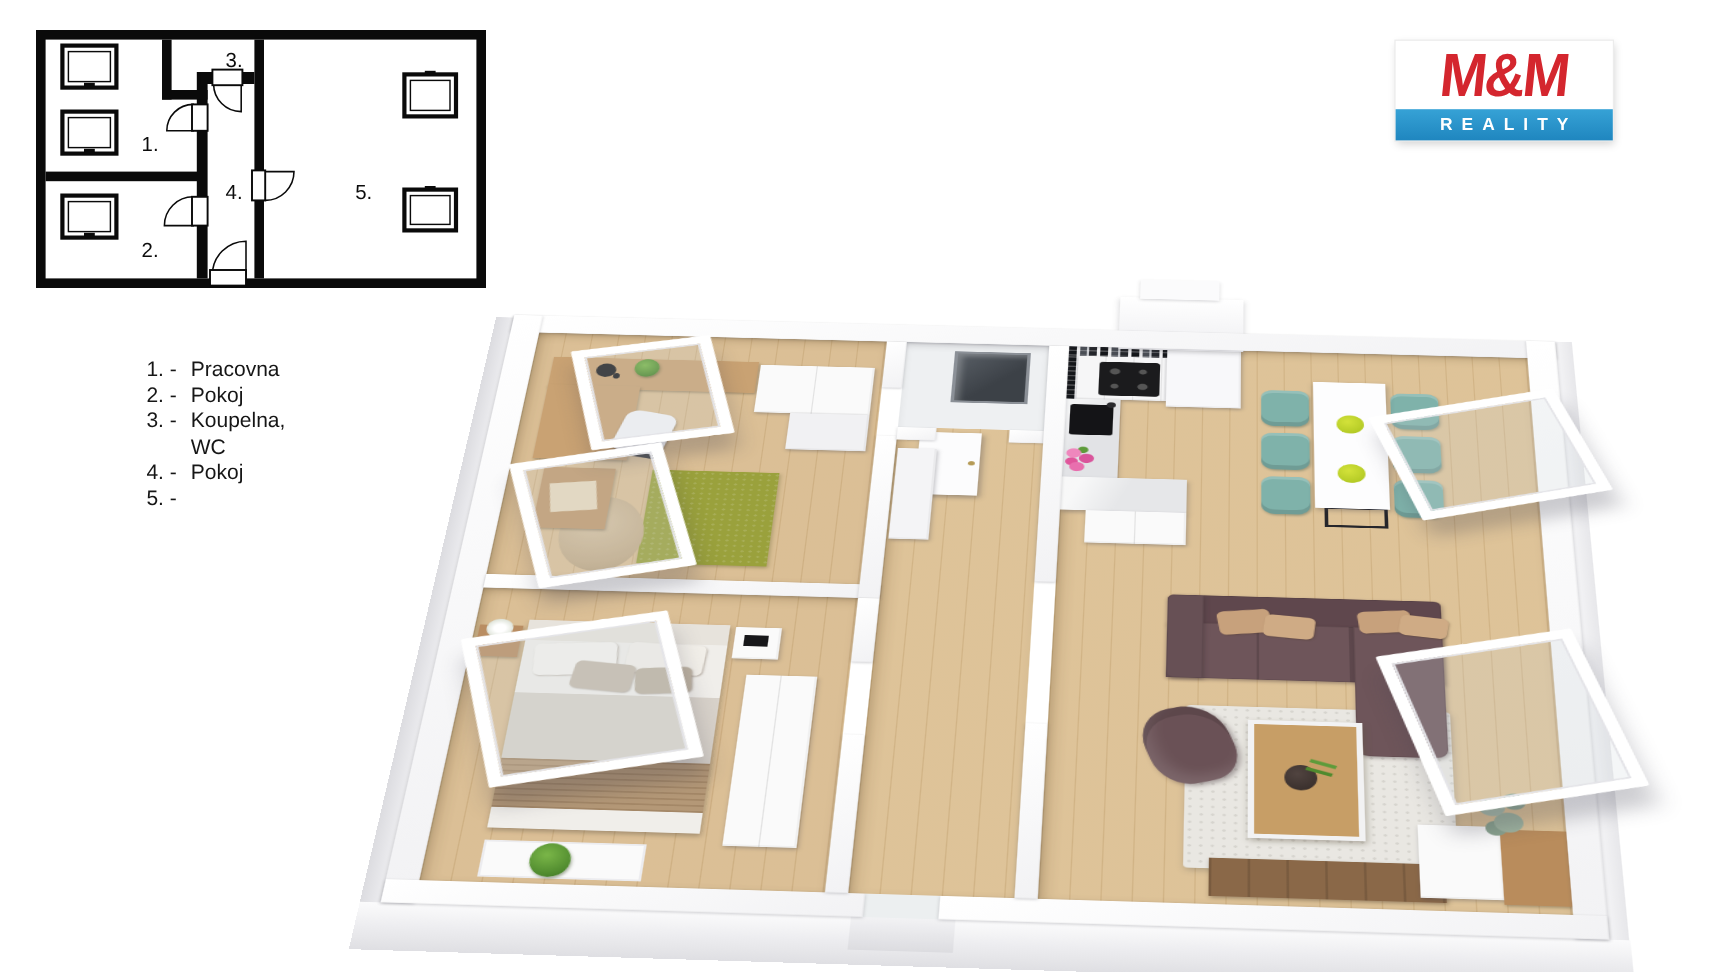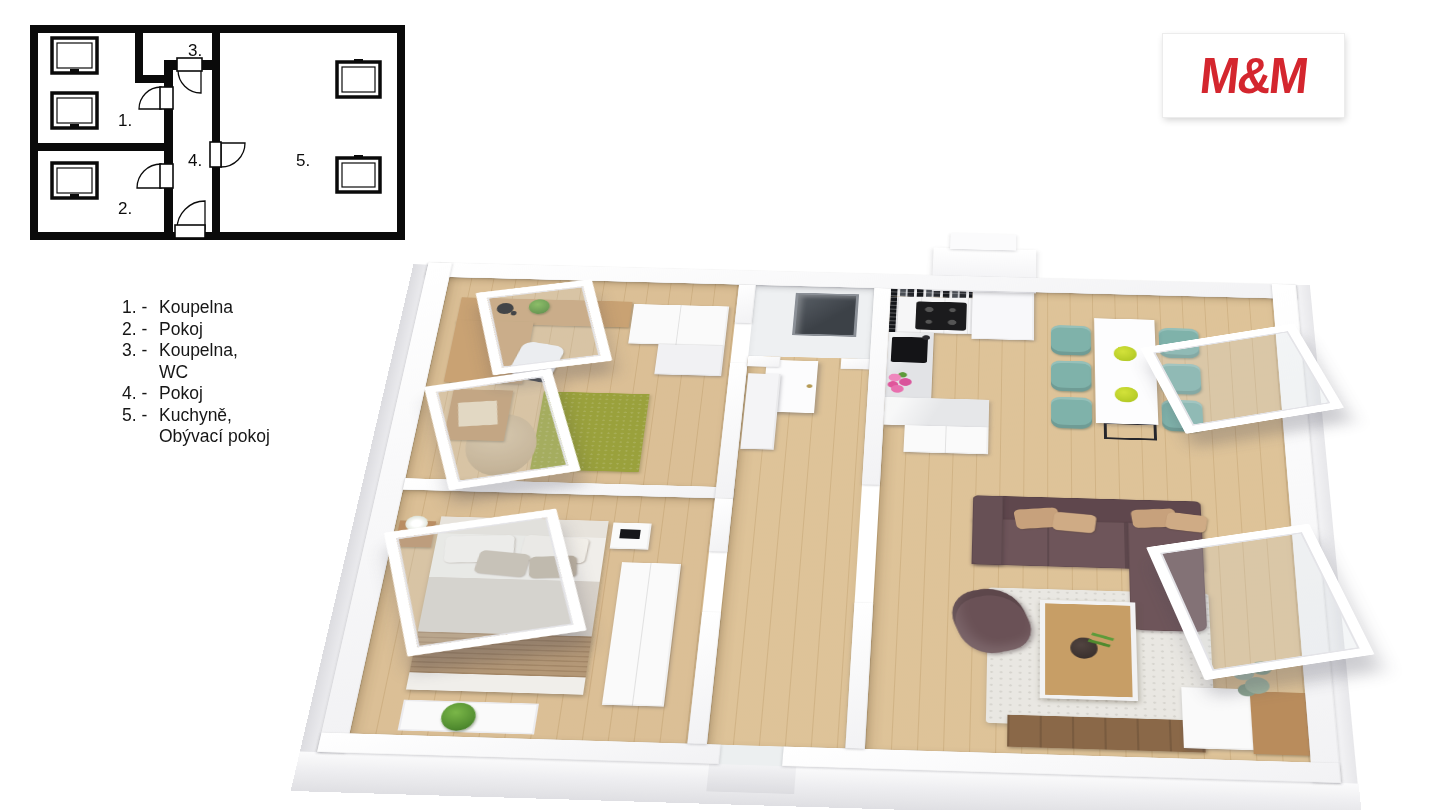--- a/index.html
+++ b/index.html
@@ -123,44 +123,45 @@
       <text x="88" y="189">2.</text>
       <text x="158" y="31">3.</text>
       <text x="158" y="141">4.</text>
       <text x="266" y="141">5.</text>
     </g>
   </svg>
 
   <div class="legend">
     <div class="legend-row">
       <span class="l-num">1. -</span>
-      <span class="l-name">Koupelna</span>
+      <span class="l-name">Pracovna</span>
     </div>
     <div class="legend-row">
       <span class="l-num">2. -</span>
       <span class="l-name">Pokoj</span>
     </div>
     <div class="legend-row">
       <span class="l-num">3. -</span>
       <span class="l-name">Koupelna,
 WC</span>
     </div>
     <div class="legend-row">
       <span class="l-num">4. -</span>
       <span class="l-name">Pokoj</span>
     </div>
     <div class="legend-row">
       <span class="l-num">5. -</span>
-      <span class="l-name">Kuchyně,
-Obývací pokoj</span>
     </div>
   </div>
 
   <div class="logo">
     <div class="logo-mm">M&amp;M</div>
+    <div class="logo-band">
+      <span>REALITY</span>
+    </div>
   </div>
 
   <div class="ground-shadow"></div>
   <div class="ground-shadow2"></div>
 
   <div class="scene">
     <div class="plan3d">
 
       <div class="abs" style="left:-16px;top:4px;width:16px;height:766px;background:linear-gradient(90deg,#dcdce0,#ececef);"></div>
       <div class="abs" style="left:940px;top:0;width:15px;height:770px;background:linear-gradient(90deg,#f4f4f6,#e7e7ea);"></div>

